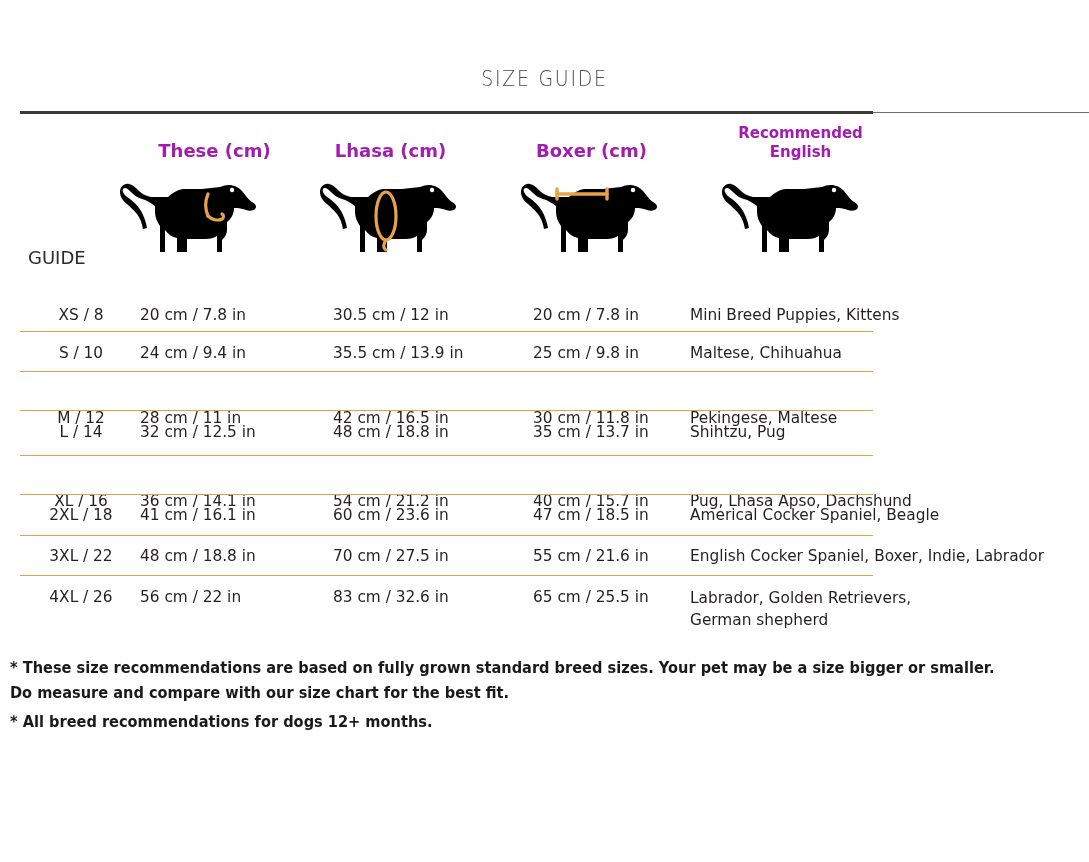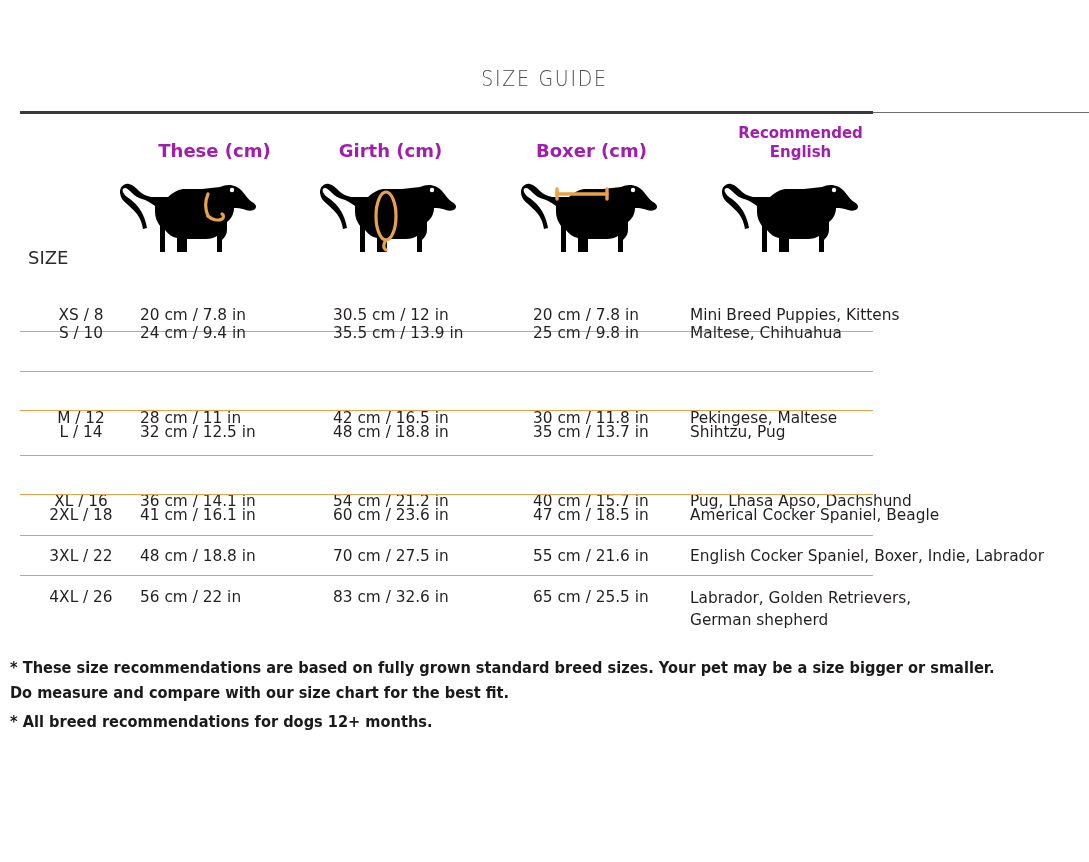--- a/index.html
+++ b/index.html
@@ -148,21 +148,21 @@
 
 <div class="rule-dark-main"></div>
 <div class="rule-dark-tail"></div>
 
 <div class="col-head" style="left:140px; top:140px; width:149px;">
   <span>These</span>
   <span class="unit">(cm)</span>
 </div>
 
 <div class="col-head" style="left:316px; top:140px; width:149px;">
-  <span>Girth</span>
+  <span>Lhasa</span>
   <span class="unit">(cm)</span>
 </div>
 
 <div class="col-head" style="left:517px; top:140px; width:149px;">
   <span>Boxer</span>
   <span class="unit">(cm)</span>
 </div>
 
 <div class="col-head two-line" style="left:718px; top:124px; width:165px;">
   <div>Recommended</div>
@@ -251,32 +251,32 @@
                C7 18 6 20 7 22 C8 25 11 27 14 29 C18 32 22 36 25 41
                C28 46 30 52 31 58 L27 59 C26 53 24 48 21 44 C18 40 14 37 11 34
                C7 31 4 27 4 22 C4 17 8 13 13 14 C17 15 20 18 23 21
                C26 24 30 26 35 27 L52 27 C56 23 61 20 67 19 L86 19 Z"></path>
       <path d="M66 69 L66 82 L71 82 L71 69 Z"></path>
     </g>
     <circle cx="116" cy="20" r="2.2" fill="#ffffff"></circle>
   </svg>
 </div>
 
-<div class="size-label">SIZE</div>
+<div class="size-label">GUIDE</div>
 
 <div class="row" style="top:305px;">
   <div class="cell c-size">XS / 8</div>
   <div class="cell c-neck">20 cm / 7.8 in</div>
   <div class="cell c-girth">30.5 cm / 12 in</div>
   <div class="cell c-len">20 cm / 7.8 in</div>
   <div class="cell c-breed">Mini Breed Puppies, Kittens</div>
 </div>
 <div class="divider" style="top:331px;"></div>
 
-<div class="row" style="top:323px;">
+<div class="row" style="top:343px;">
   <div class="cell c-size">S / 10</div>
   <div class="cell c-neck">24 cm / 9.4 in</div>
   <div class="cell c-girth">35.5 cm / 13.9 in</div>
   <div class="cell c-len">25 cm / 9.8 in</div>
   <div class="cell c-breed">Maltese, Chihuahua</div>
 </div>
 <div class="divider" style="top:371px;"></div>
 
 <div class="row" style="top:384px;margin-top:24px;">
   <div class="cell c-size">M / 12</div>

